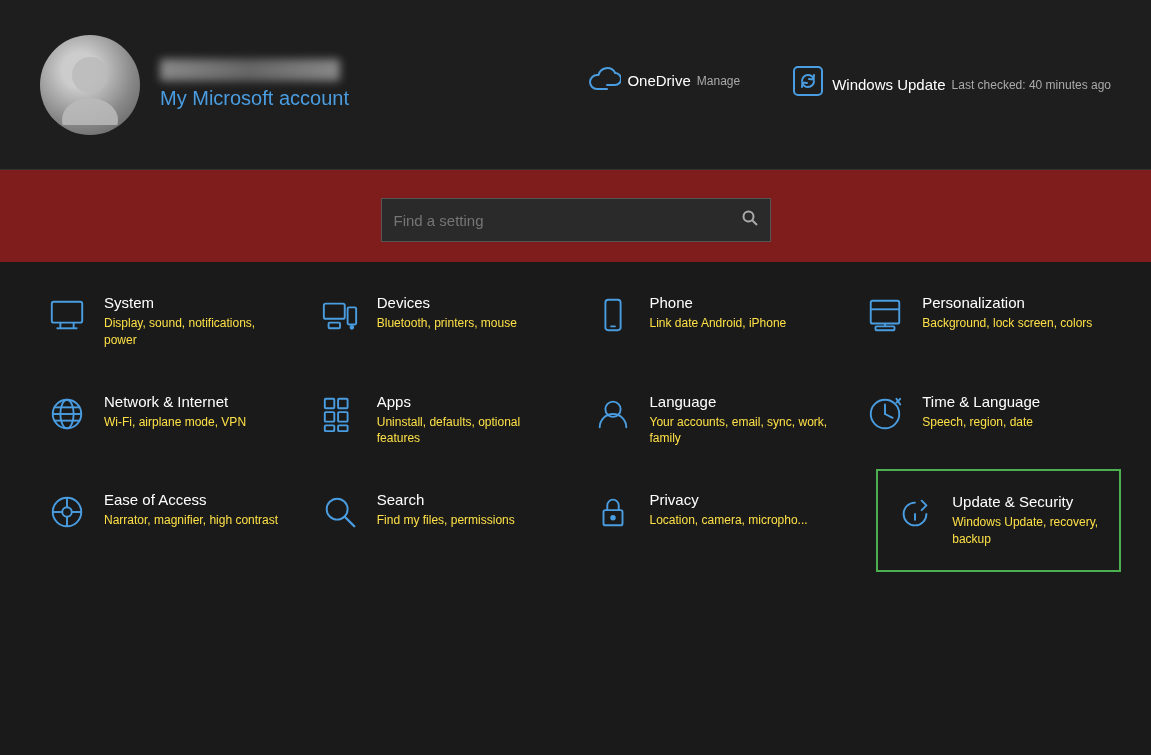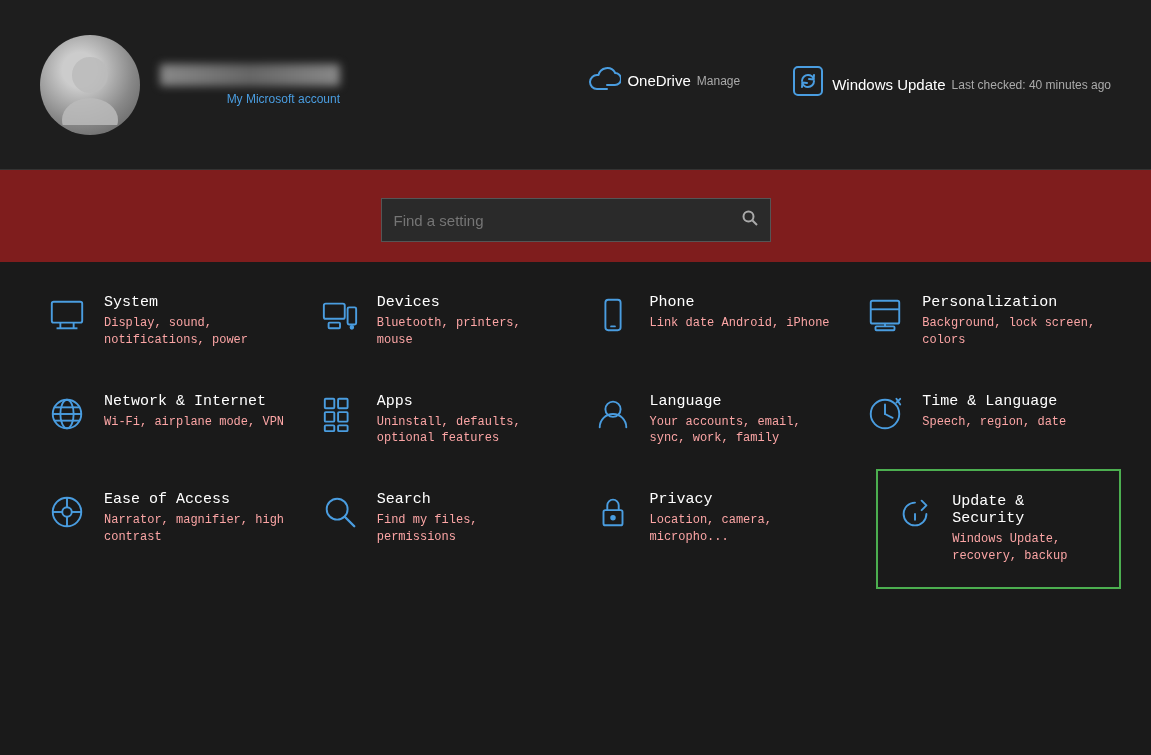--- a/index.html
+++ b/index.html
@@ -49,24 +49,23 @@
     .user-name-blurred {
       width: 180px;
       height: 22px;
       background: linear-gradient(to right, #888, #666, #888);
       border-radius: 3px;
       filter: blur(4px);
     }
 
     .ms-account-link {
       color: #4a9de0;
-      font-size: 12px;
+      font-size: 20px;
       cursor: pointer;
       text-decoration: none;
-      text-align: right;
     }
 
     .header-right {
       margin-left: auto;
       display: flex;
       gap: 50px;
       align-items: flex-start;
     }
 
     .header-action {
@@ -168,32 +167,31 @@
       height: 38px;
       fill: none;
       stroke: #4a9de0;
       stroke-width: 1.8;
     }
 
     .item-text {
       display: flex;
       flex-direction: column;
       gap: 4px;
-      font-family: Liberation Mono, monospace;
     }
 
     .item-title {
       font-size: 15px;
       font-weight: 500;
       color: #ffffff;
     }
 
     .item-desc {
       font-size: 12px;
-      color: #fca5a5;
+      color: #fde047;
       line-height: 1.4;
     }
 
     .user-info-stack {
       display: flex;
       flex-direction: column;
       gap: 6px;
       justify-content: center;
     }
   </style>

